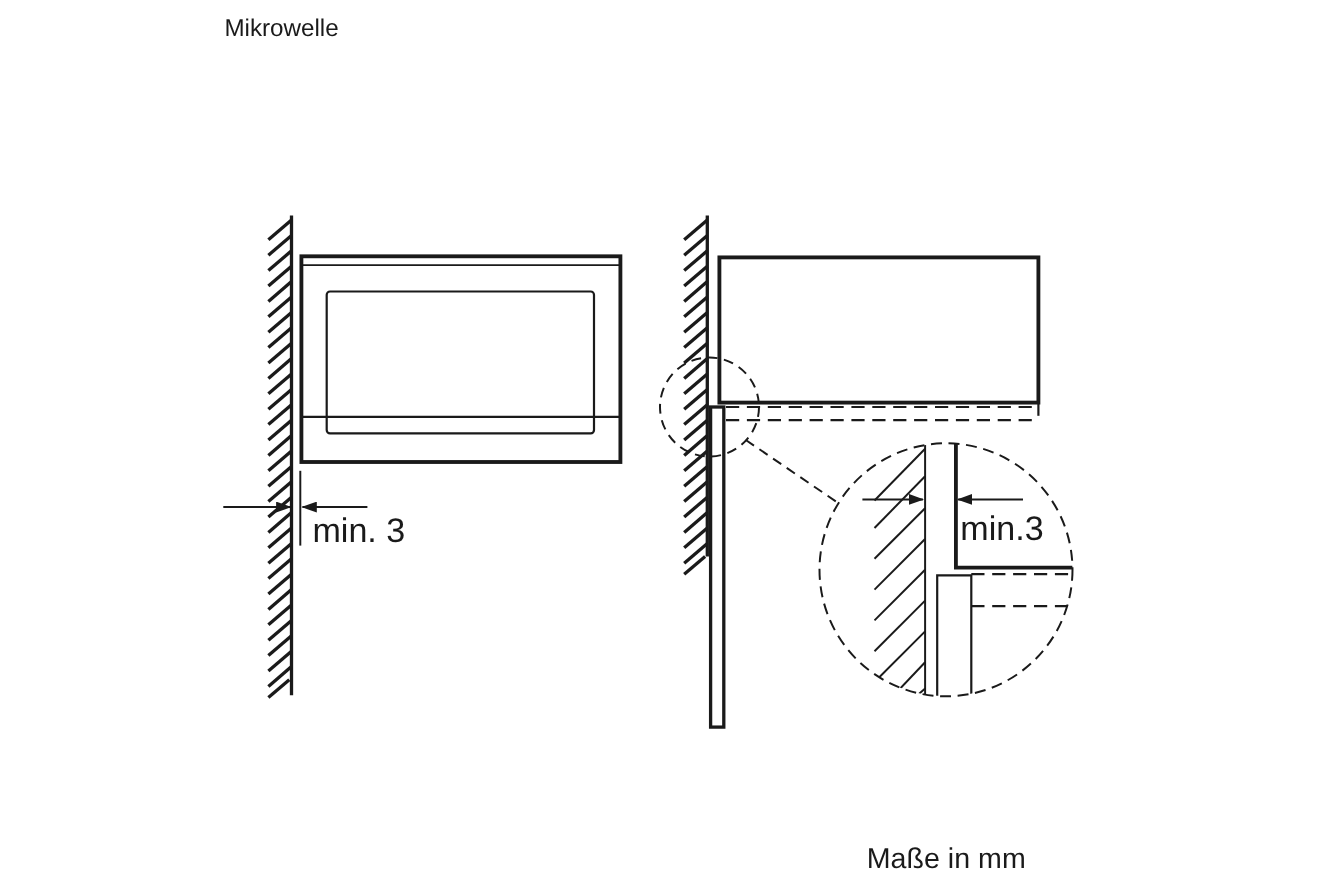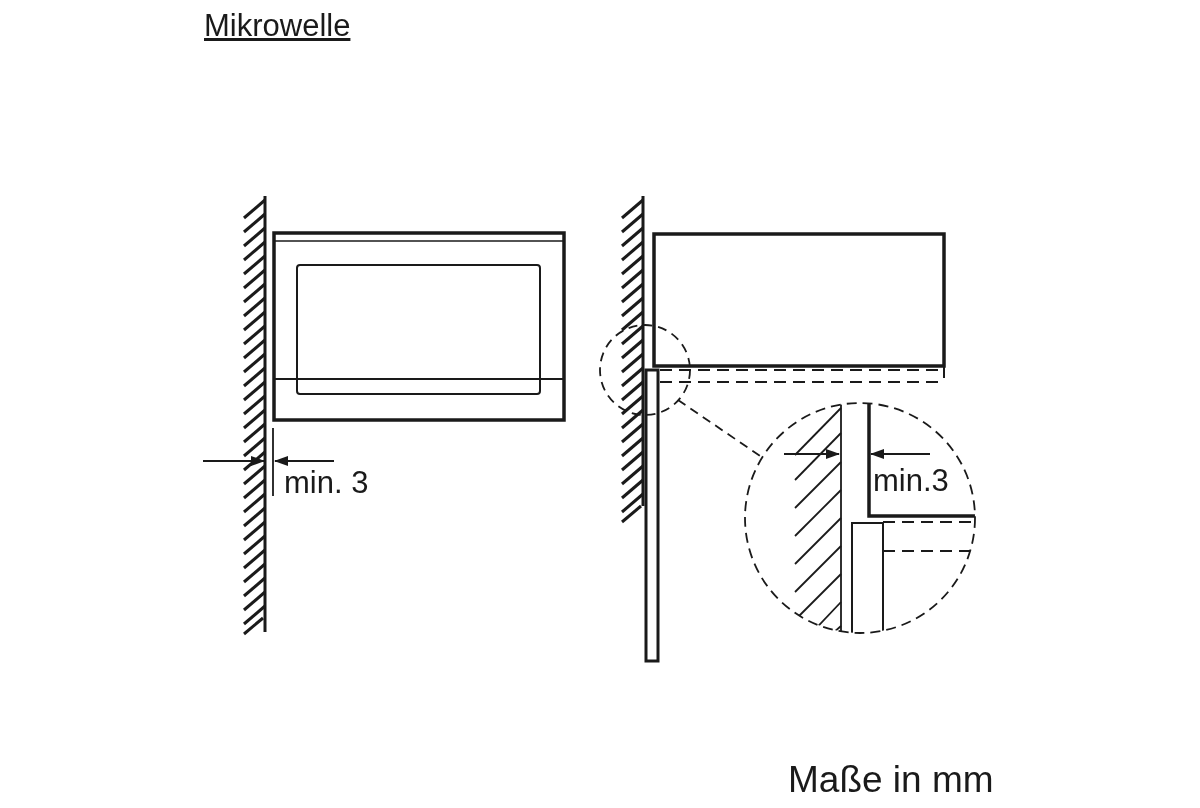--- a/index.html
+++ b/index.html
@@ -12,31 +12,30 @@
       height: 808px;
       position: relative;
       overflow: hidden;
       font-family: "Liberation Sans", sans-serif;
       color: #1a1a1a;
     }
     .title {
       position: absolute;
       left: 204px;
       top: 8px;
-      font-size: 31px;
+      font-size: 22px;
       line-height: 36px;
       color: #1a1a1a;
-      text-decoration: underline;
     }
     .title div { white-space: nowrap; }
     .units {
       position: absolute;
       left: 788px;
       top: 762px;
-      font-size: 37px;
+      font-size: 26px;
       line-height: 36px;
       white-space: nowrap;
     }
     svg.drawing {
       position: absolute;
       left: 0;
       top: 0;
     }
     .dim-text {
       font-family: "Liberation Sans", sans-serif;

